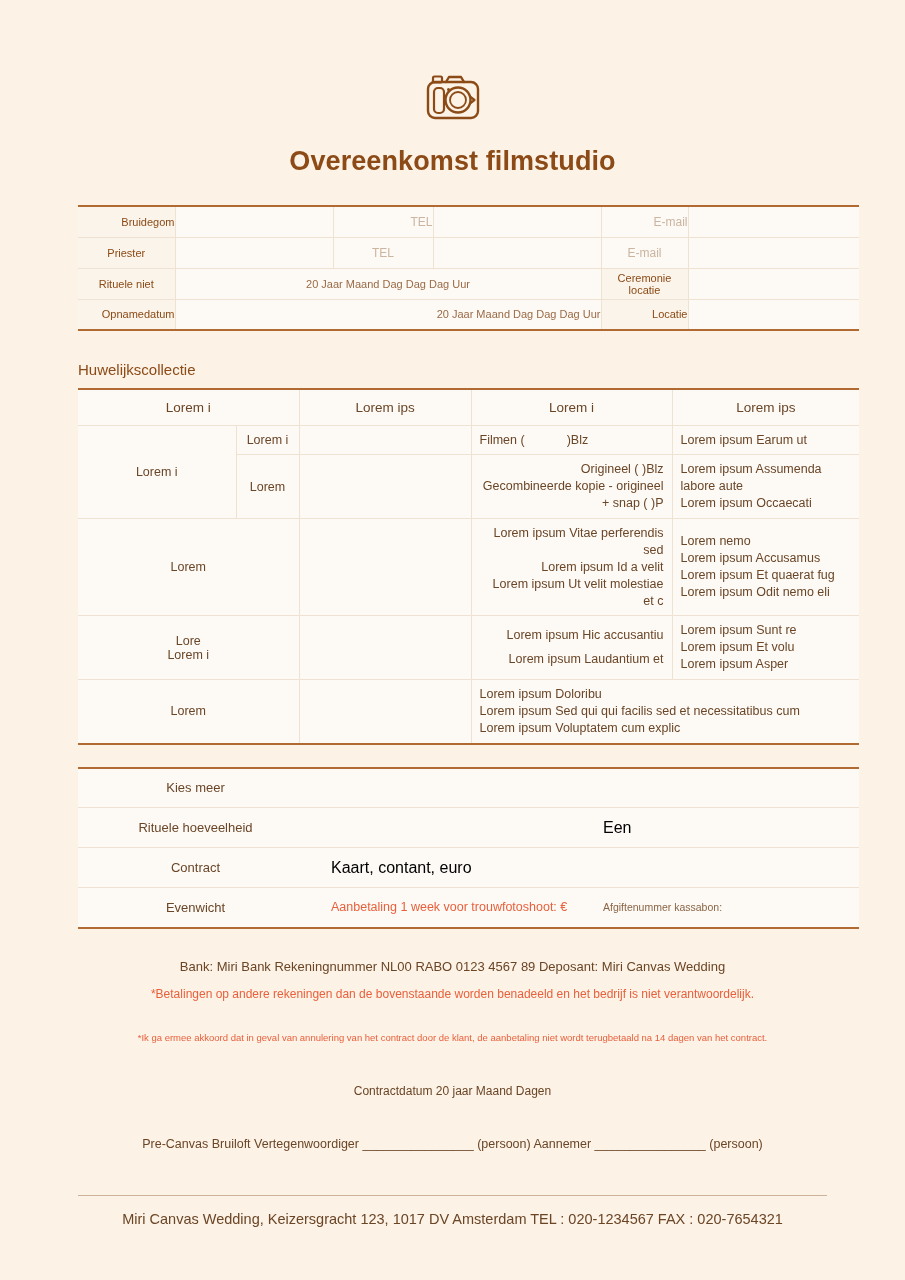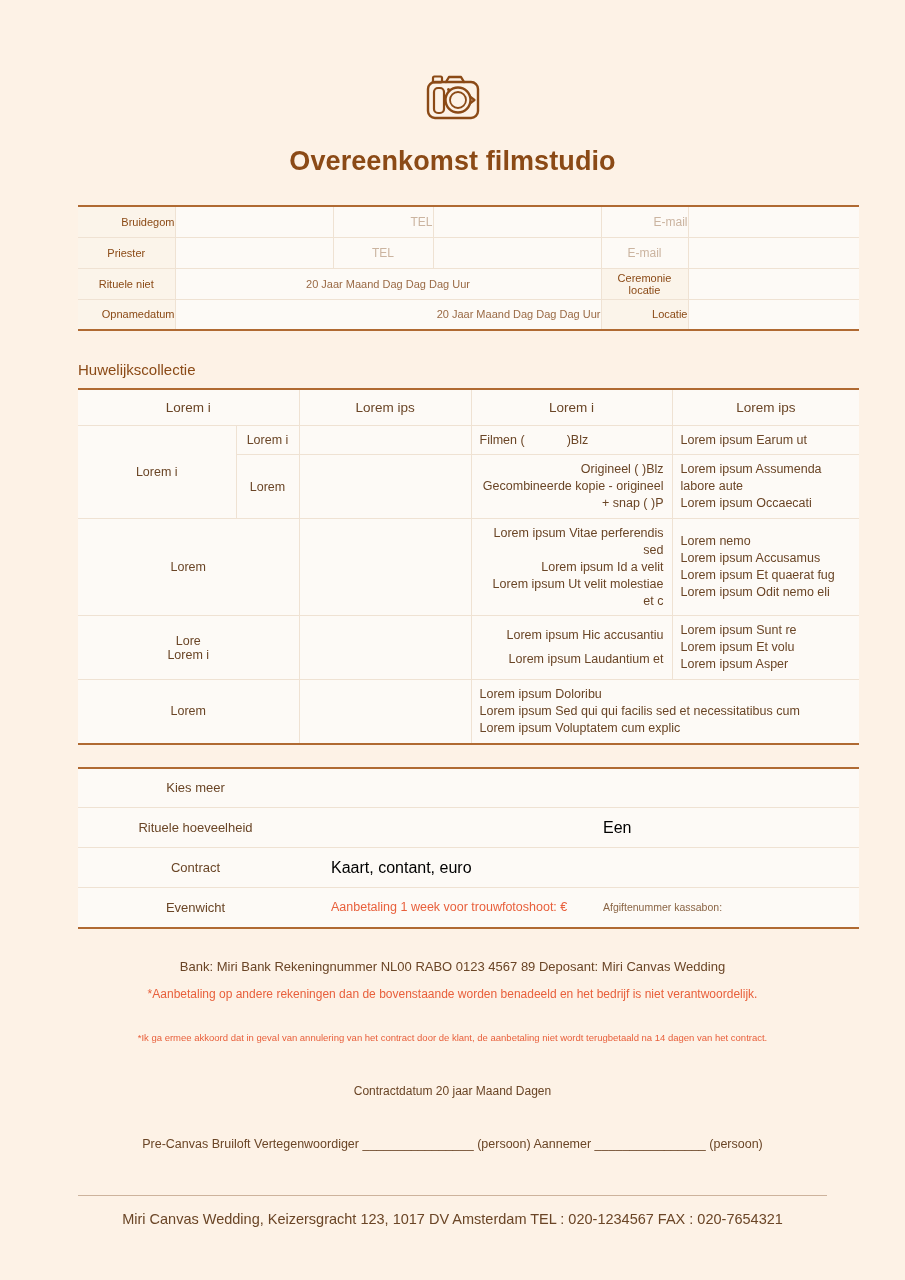--- a/index.html
+++ b/index.html
@@ -336,21 +336,21 @@
           <td class="slbl">Evenwicht</td>
           <td class="sval sval-red">Aanbetaling 1 week voor trouwfotoshoot: €</td>
           <td class="sval sval-note">Afgiftenummer kassabon:</td>
         </tr>
       </tbody>
     </table>
   </div>
 
   <div class="notes">
     <div class="note-bank">Bank: Miri Bank Rekeningnummer NL00 RABO 0123 4567 89 Deposant: Miri Canvas Wedding</div>
-    <div class="note-warn">*Aanbetaling op andere rekeningen dan de bovenstaande worden benadeeld en het bedrijf is niet verantwoordelijk.</div>
+    <div class="note-warn">*Betalingen op andere rekeningen dan de bovenstaande worden benadeeld en het bedrijf is niet verantwoordelijk.</div>
     <div class="note-small">*Ik ga ermee akkoord dat in geval van annulering van het contract door de klant, de aanbetaling niet wordt terugbetaald na 14 dagen van het contract.</div>
     <div class="note-contract">Contractdatum 20 jaar Maand Dagen</div>
     <div class="note-sign">Pre-Canvas Bruiloft Vertegenwoordiger ________________ (persoon) Aannemer ________________ (persoon)</div>
   </div>
 
   <div class="foot-rule"></div>
   <div class="foot-addr">Miri Canvas Wedding, Keizersgracht 123, 1017 DV Amsterdam TEL : 020-1234567 FAX : 020-7654321</div>
 
 </div>
 

